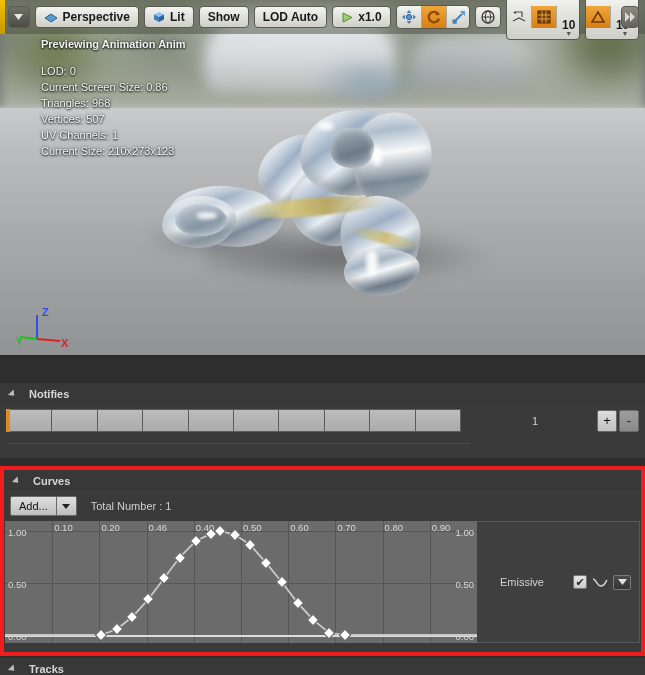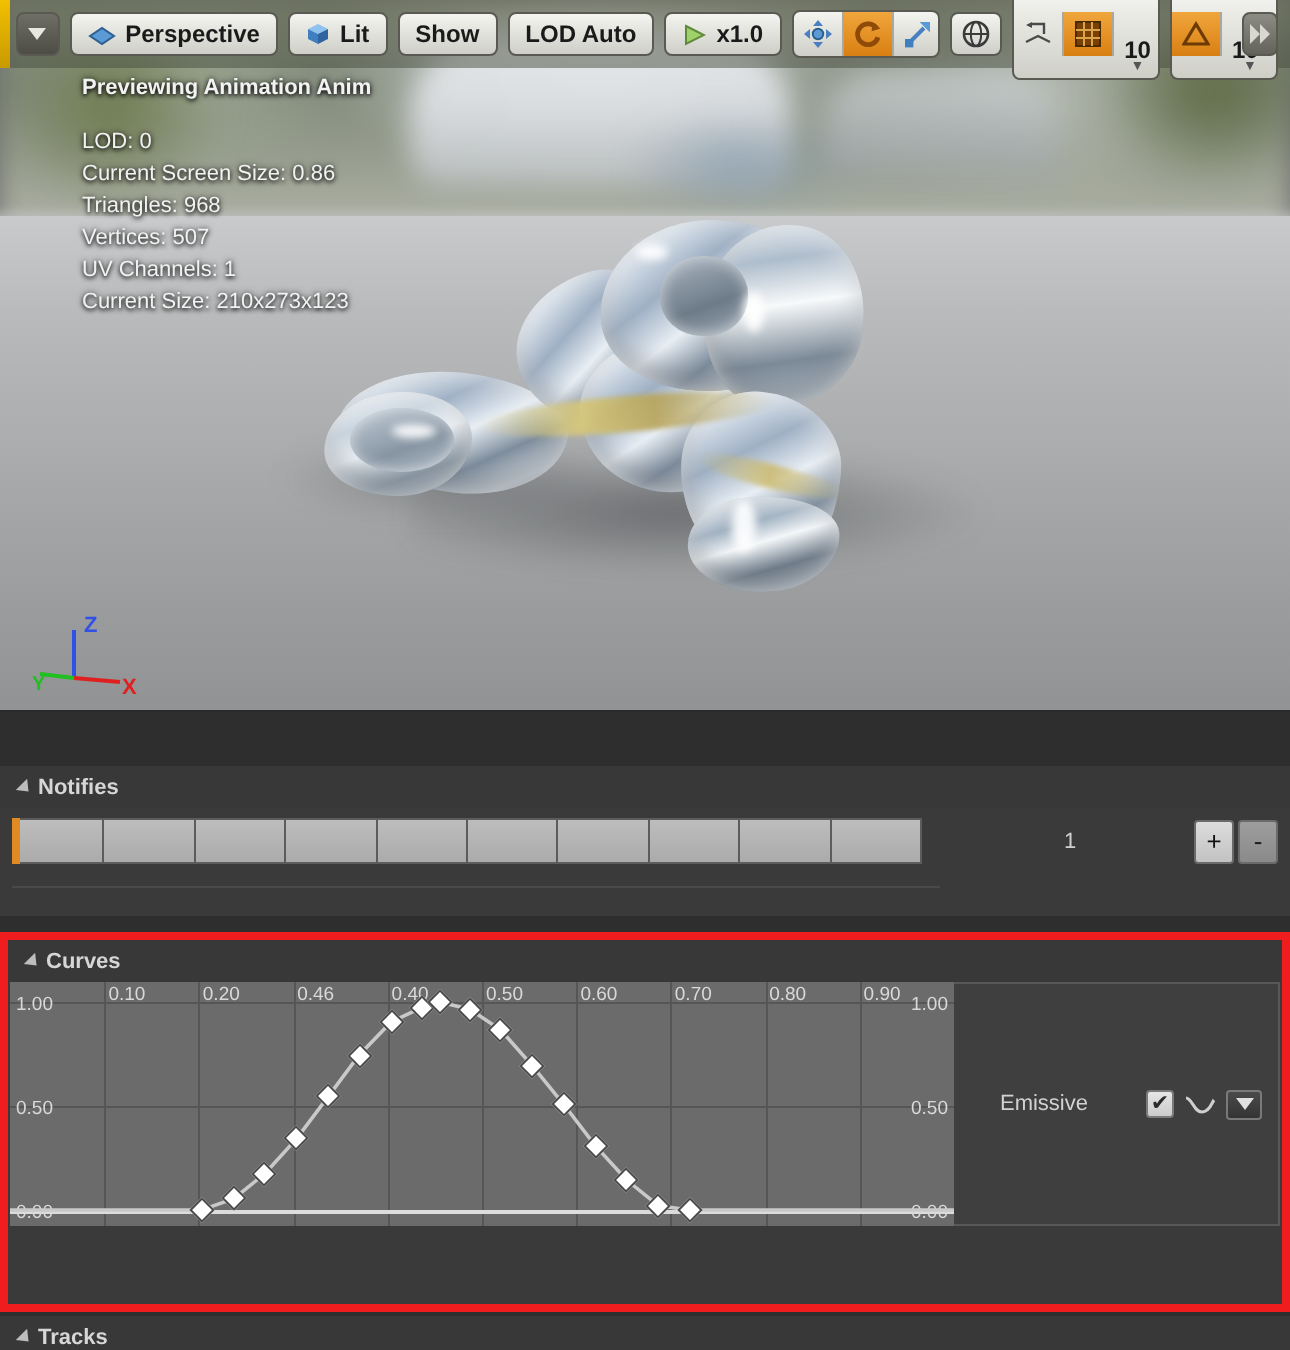--- a/index.html
+++ b/index.html
@@ -215,21 +215,21 @@
     position: absolute; right: 6px; top: 6px;
     width: 18px; height: 22px; border-radius: 4px;
     border: 1px solid #5a5a52;
     background: linear-gradient(180deg,#8c8c84,#63635c);
     display:flex;align-items:center;justify-content:center;
     color:#e0e0d8; font-size: 11px;
   }
 
   
   .panel-hdr {
-    display: flex; align-items: center; gap: 4px;
+    display: flex; align-items: center; gap: 14px;
     height: 21px; padding-left: 10px;
     color: #d6d6d6; font-size: 11px; font-weight: bold;
     background: #383838;
   }
   .tri { width:0;height:0;border-left:5px solid #bdbdbd;border-top:4px solid transparent;border-bottom:4px solid transparent; transform: rotate(45deg); }
 
   #notifies { position:absolute; left:0; top:383px; width:645px; height:75px; background:#3a3a3a; }
   .notif-row { position:absolute; left:0; top:21px; width:645px; height:33px; display:flex; align-items:center; padding: 0 6px; }
   .notif-track {
     position: relative; width: 455px; height: 23px;
@@ -512,20 +512,29 @@
       <div class="pm-btn">+</div>
       <div class="pm-btn minus">-</div>
     </div>
     <div class="notif-sep"></div>
   </div>
 
   <div id="curves">
     <div class="panel-hdr">
       <span class="tri"></span>
       <span>Curves</span>
+    </div>
+    <div class="curves-tools">
+      <div class="add-btn">Add...</div>
+      <div class="add-drop">
+        <svg width="8" height="5" viewBox="0 0 8 5">
+            <polygon points="0,0 8,0 4,5" fill="#222"></polygon>
+          </svg>
+      </div>
+      <div class="total-num">Total Number : 1</div>
     </div>
 
     <div class="curve-area">
       <div class="graph" id="graph">
           <div class="vline" style="left: 47.2px;"></div>
           <div class="xlab" style="left: 49.2px;">0.10</div>
           <div class="vline" style="left: 94.4px;"></div>
           <div class="xlab" style="left: 96.4px;">0.20</div>
           <div class="vline" style="left: 141.6px;"></div>
           <div class="xlab" style="left: 143.6px;">0.46</div>

